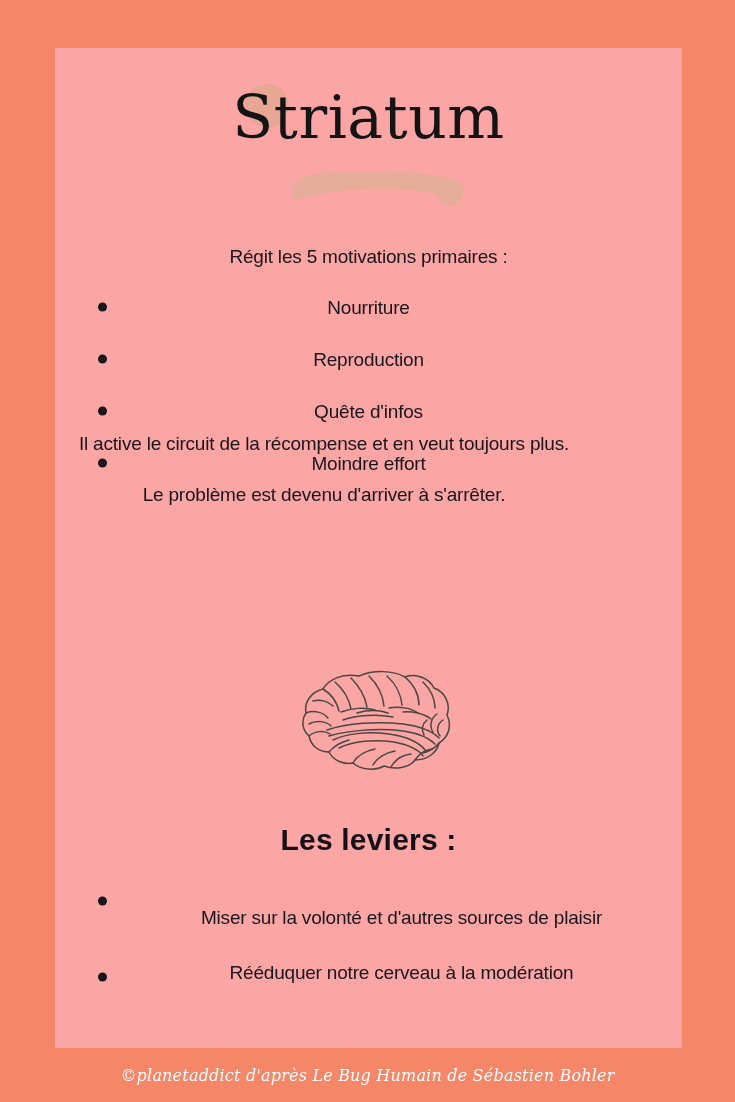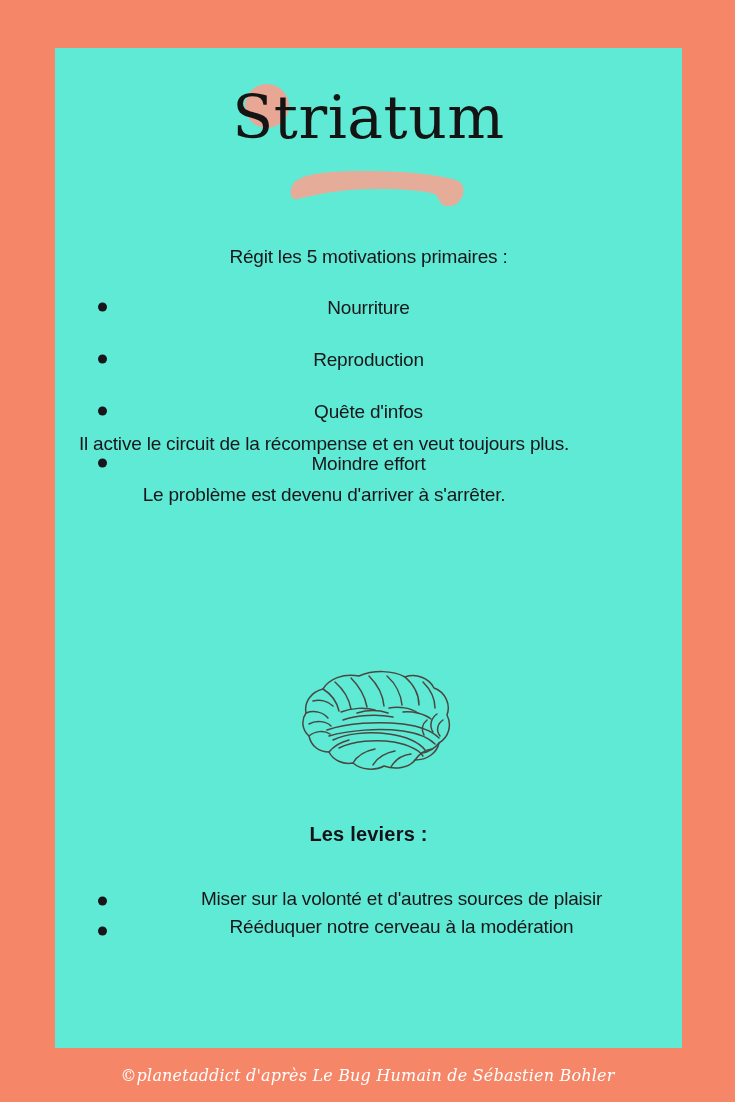--- a/index.html
+++ b/index.html
@@ -17,21 +17,21 @@
     overflow: hidden;
   }
 
   
   .card {
     position: absolute;
     left: 55px;
     top: 48px;
     width: 627px;
     height: 1000px;
-    background: #5eead4;
+    background: #fca5a5;
   }
 
   
   .title-block {
     position: absolute;
     left: 0;
     top: 14px;
     width: 627px;
     height: 150px;
   }
@@ -97,20 +97,21 @@
     border-radius: 50%;
     background: #18161a;
   }
   .bullet-list.indented li .bullet {
     left: 43px;
   }
   .bullet-list.indented li .li-text {
     display: block;
     padding-left: 66px;
     padding-right: 0;
+    margin-top: 33px;
   }
 
   
   .sec-motivations {
     position: absolute;
     left: 0;
     top: 198px;
     width: 627px;
   }
   .sec-motivations .lead { margin-bottom: 1px; }
@@ -140,24 +141,24 @@
   .sec-leviers {
     position: absolute;
     left: 0;
     top: 775px;
     width: 627px;
   }
   .leviers-heading {
     text-align: center;
     font-family: "Liberation Sans", sans-serif;
     font-weight: bold;
-    font-size: 20px;
+    font-size: 30px;
     color: #141218;
     letter-spacing: 0.2px;
-    margin-bottom: 40px;
+    margin-bottom: 15px;
   }
   .sec-leviers li { min-height: 30px; line-height: 30px; }
   .sec-leviers li .li-text { line-height: 1.18; }
   .sec-leviers li.two-line { line-height: 1.18; padding-top: 2px; }
 
   
   .footer {
     position: absolute;
     left: 0;
     top: 1048px;

